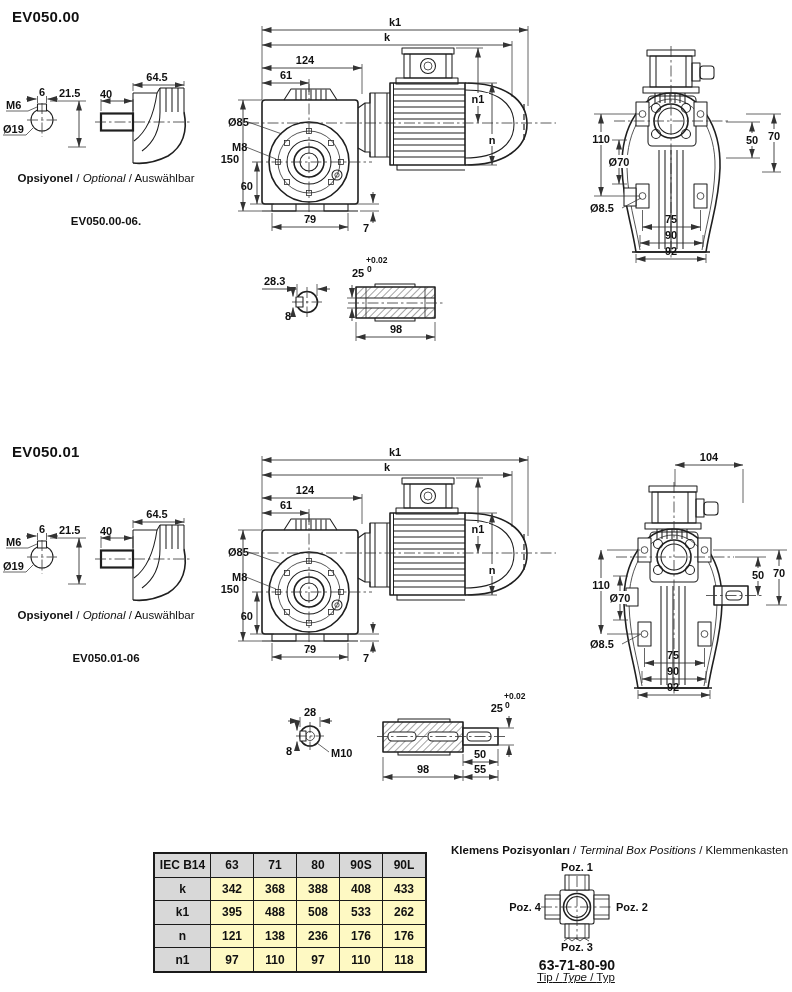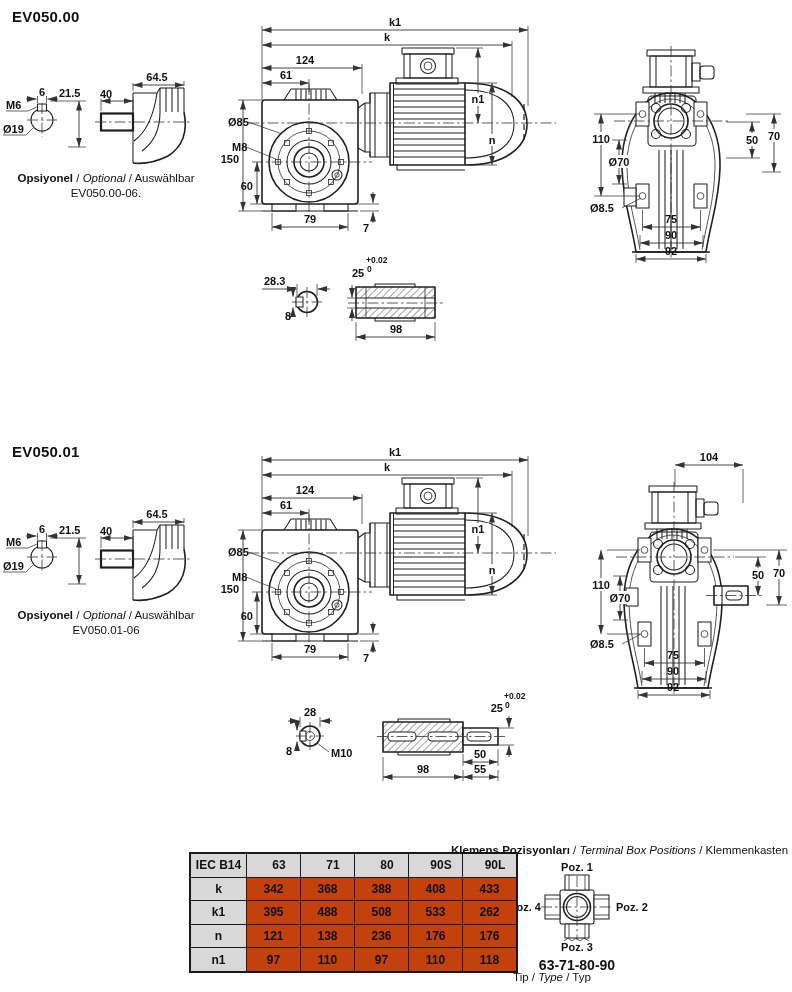--- a/index.html
+++ b/index.html
@@ -4,34 +4,34 @@
 <style>
   html,body{margin:0;padding:0;background:#e8e8e8;}
   .canvas{position:relative;width:792px;height:992px;background:#ffffff;overflow:hidden;
           font-family:"Liberation Sans",sans-serif;color:#111;}
   .canvas svg{position:absolute;left:0;top:0;}
   .abs{position:absolute;}
   .sec-title{font-size:15px;font-weight:700;letter-spacing:.2px;}
   .note{width:212px;text-align:center;font-size:11.5px;line-height:15px;}
   .note .tr{font-weight:700;}
   .note .en{font-style:italic;}
-  .note .code{font-weight:400;}
+  .note .code{font-weight:700;margin-top:28px;}
   .tb-title{font-size:11.5px;white-space:nowrap;}
   .tb-title .tr{font-weight:700;margin-left:14px;}
   .tb-title .en{font-style:italic;}
   .cap-size{width:180px;text-align:center;font-size:14px;font-weight:700;}
   .cap-type{width:180px;text-align:center;font-size:11.5px;}
   .cap-type .en{font-style:italic;}
-  table.dims{border-collapse:collapse;table-layout:fixed;background:#c2410c;
-             border:2.5px solid #1a1a1a;font-size:12px;font-weight:700;margin-left:36px;}
+  table.dims{border-collapse:collapse;table-layout:fixed;background:#fef9c3;
+             border:2.5px solid #1a1a1a;font-size:12px;font-weight:700;}
   table.dims td,table.dims th{border:1.4px solid #1a1a1a;text-align:center;
              height:22.6px;padding:0;font-weight:700;}
   table.dims .hd{background:#d8d8d8;}
   table.dims .c0{width:55px;}
-  table.dims .c{width:42px;padding-left:11px;}
+  table.dims .c{width:42px;}
   
   .ol{fill:none;stroke:#1f1f1f;stroke-width:1.6;stroke-linejoin:round;}
   .o2{fill:none;stroke:#1f1f1f;stroke-width:1.05;stroke-linejoin:round;}
   .o3{fill:none;stroke:#2a2a2a;stroke-width:.8;}
   .wf{fill:#ffffff;}
   .dl{stroke:#333;stroke-width:.9;fill:none;}
   .xl{stroke:#333;stroke-width:.75;fill:none;}
   .cl{stroke:#333;stroke-width:.8;fill:none;stroke-dasharray:11 3 2.5 3;}
   .dsh{stroke:#1f1f1f;stroke-width:1.2;fill:none;stroke-dasharray:6 4;}
   .wb{fill:#ffffff;}
@@ -728,17 +728,17 @@
     <td>118</td>
   </tr>
 </tbody>
     </table>
 
 <div class="abs tb-title" style="left:437px;top:844px;">
   <span class="tr">Klemens Pozisyonları</span><span> / </span><span class="en">Terminal Box Positions</span><span> / </span><span>Klemmenkasten</span>
 </div>
 
 <div class="abs cap-size" style="left:487px;top:957px;">63-71-80-90</div>
-<div class="abs cap-type" style="left:462px;top:971px;">
+<div class="abs cap-type" style="left:486px;top:971px;text-decoration:underline;">
   <span>Tip</span><span> / </span><span class="en">Type</span><span> / </span><span>Typ</span>
 </div>
 
 </div>
 
 </body></html>

